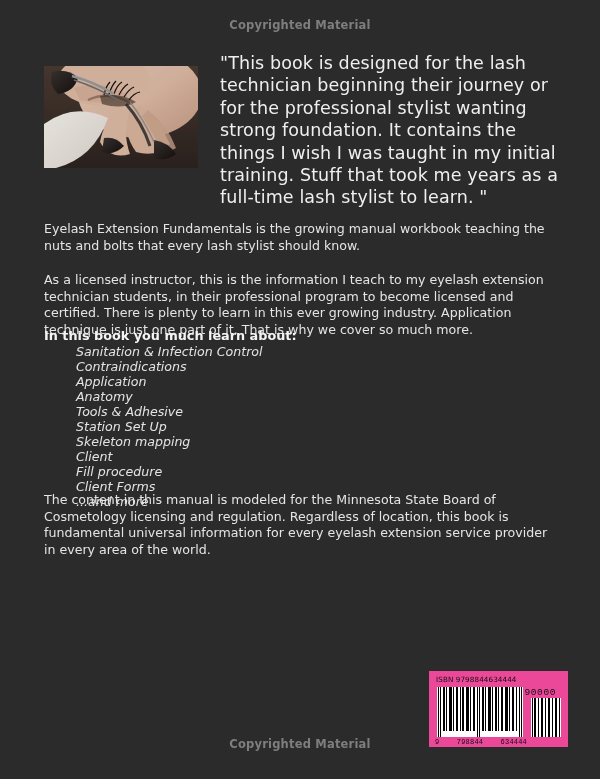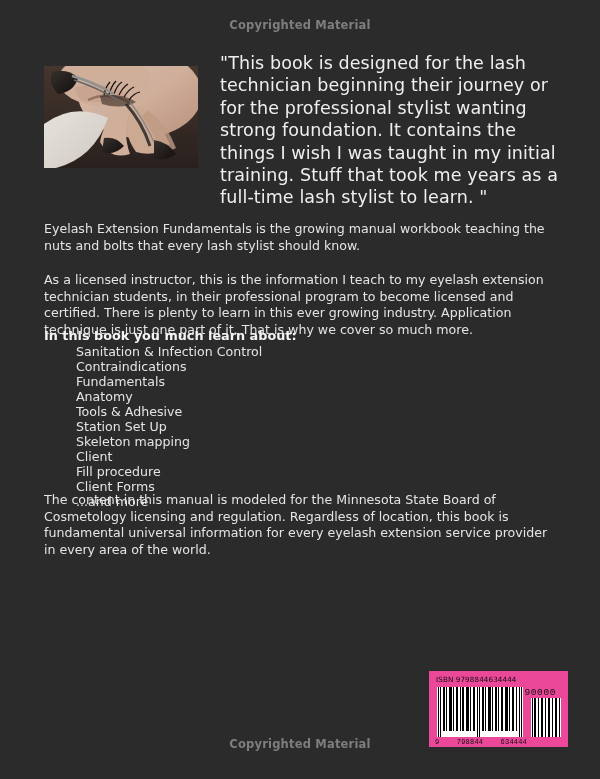--- a/index.html
+++ b/index.html
@@ -93,20 +93,21 @@
     margin: 0;
     padding: 0;
     list-style: none;
   }
   .learn-list li {
     font-size: 12.6px;
     line-height: 1.19;
     color: #e4e4e4;
     padding: 0;
     margin: 0;
+    font-style: italic;
   }
 
   .p3 { top: 492px; }
 
   
   .barcode-box {
     position: absolute;
     left: 429px;
     top: 671px;
     width: 139px;
@@ -226,21 +227,21 @@
 
   <p class="body-block para p1">Eyelash Extension Fundamentals is the growing manual workbook teaching the nuts and bolts that every lash stylist should know.</p>
 
   <p class="body-block para p2">As a licensed instructor, this is the information I teach to my eyelash extension technician students, in their professional program to become licensed and certified. There is plenty to learn in this ever growing industry. Application technique is just one part of it. That is why we cover so much more.</p>
 
   <div class="body-block learn-head">In this book you much learn about:</div>
 
   <ul class="body-block learn-list">
     <li>Sanitation &amp; Infection Control</li>
     <li>Contraindications</li>
-    <li>Fundamentals</li>
+    <li>Application</li>
     <li>Anatomy</li>
     <li>Tools &amp; Adhesive</li>
     <li>Station Set Up</li>
     <li>Skeleton mapping</li>
     <li>Client</li>
     <li>Fill procedure</li>
     <li>Client Forms</li>
     <li>...and more</li>
   </ul>
 

